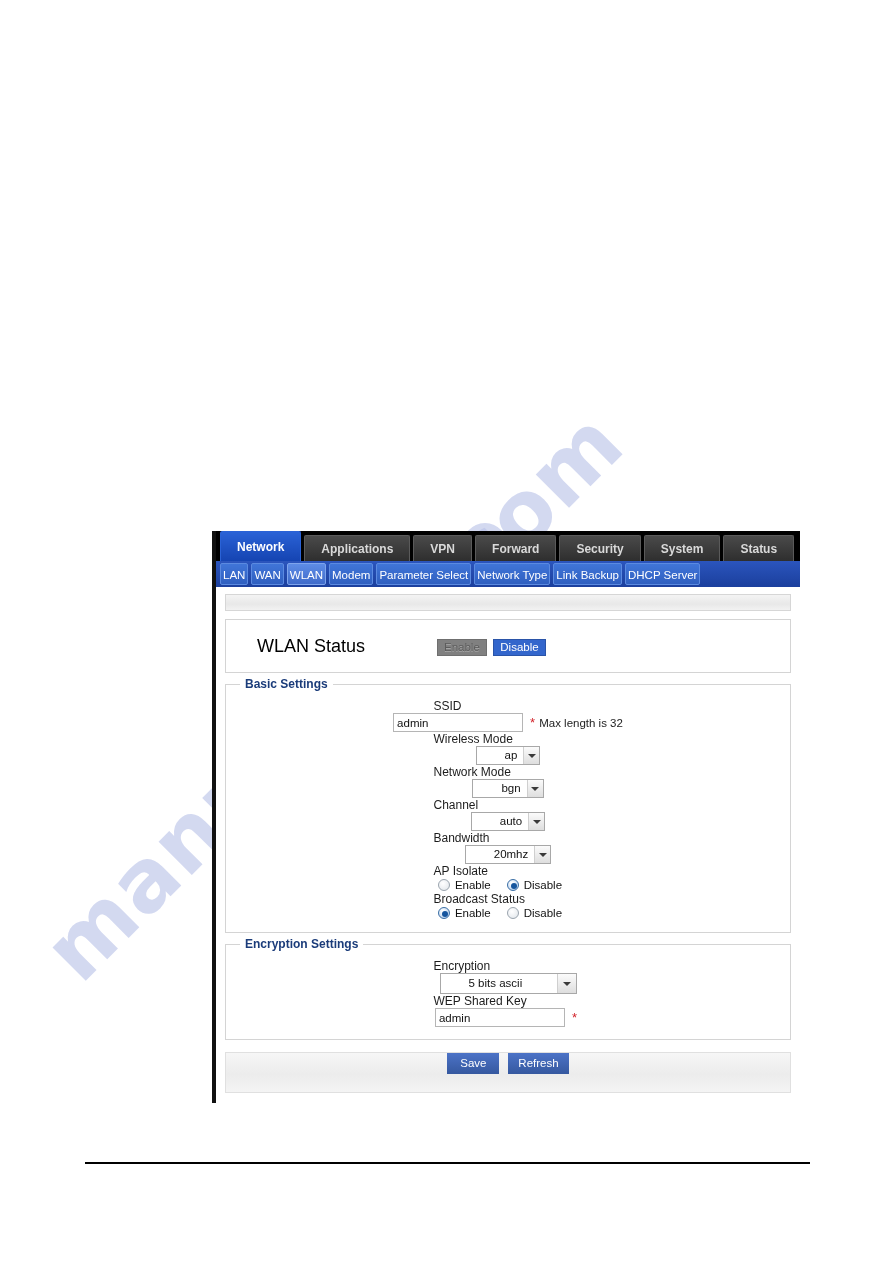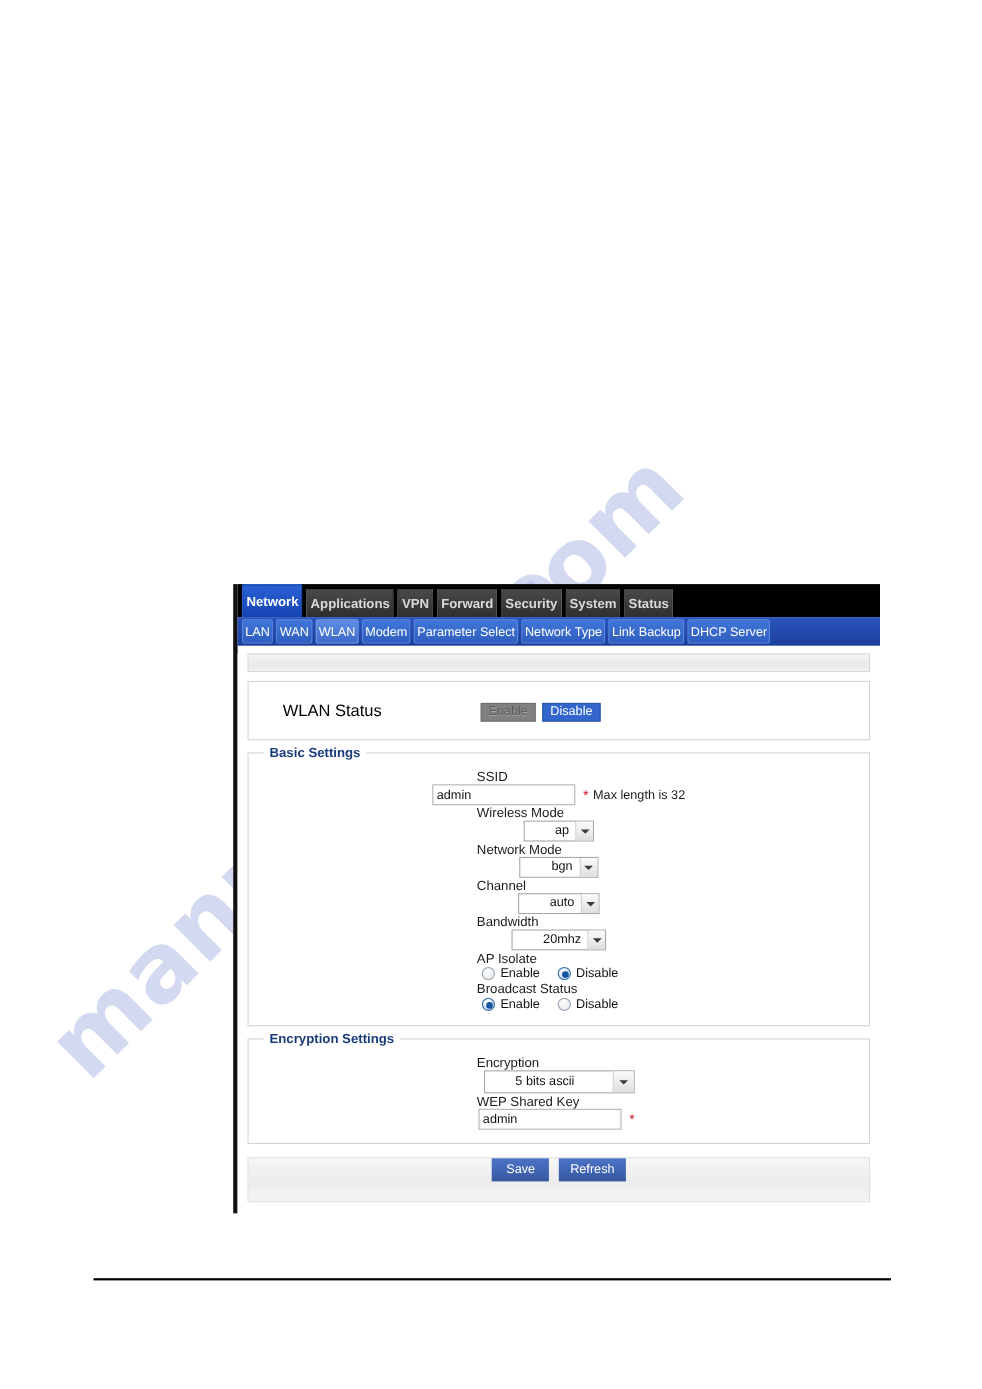--- a/index.html
+++ b/index.html
@@ -61,21 +61,21 @@
   .nav-primary {
     display: flex;
     align-items: flex-end;
     background: #000000;
     height: 30px;
     padding-left: 4px;
   }
   .nav-primary .tab {
     height: 26px;
     line-height: 26px;
-    padding: 0 3px;
+    padding: 0 16px;
     margin-right: 3px;
     font-size: 12px;
     font-weight: bold;
     color: #d9d9d9;
     background: #3b3b3b;
     background: linear-gradient(#4a4a4a, #2e2e2e);
     border: 1px solid #5a5a5a;
     border-bottom: none;
     border-radius: 2px 2px 0 0;
     text-align: center;
@@ -153,21 +153,21 @@
     color: #1c1c1c;
   }
   .row .fld {
     flex: 1;
     display: flex;
     align-items: center;
   }
 
   
   .status-box { height: 52px; display: flex; align-items: center; }
-  .status-box .lbl { width: 211px; padding-left: 31px; font-size: 15px; }
+  .status-box .lbl { width: 211px; padding-left: 31px; font-size: 18px; }
   .btn-toggle {
     font-size: 11.5px;
     padding: 1px 6px 2px 6px;
     border: 1px solid #8a8a8a;
     color: #ffffff;
     cursor: pointer;
     user-select: none;
     line-height: 14px;
   }
   .btn-toggle.off {

